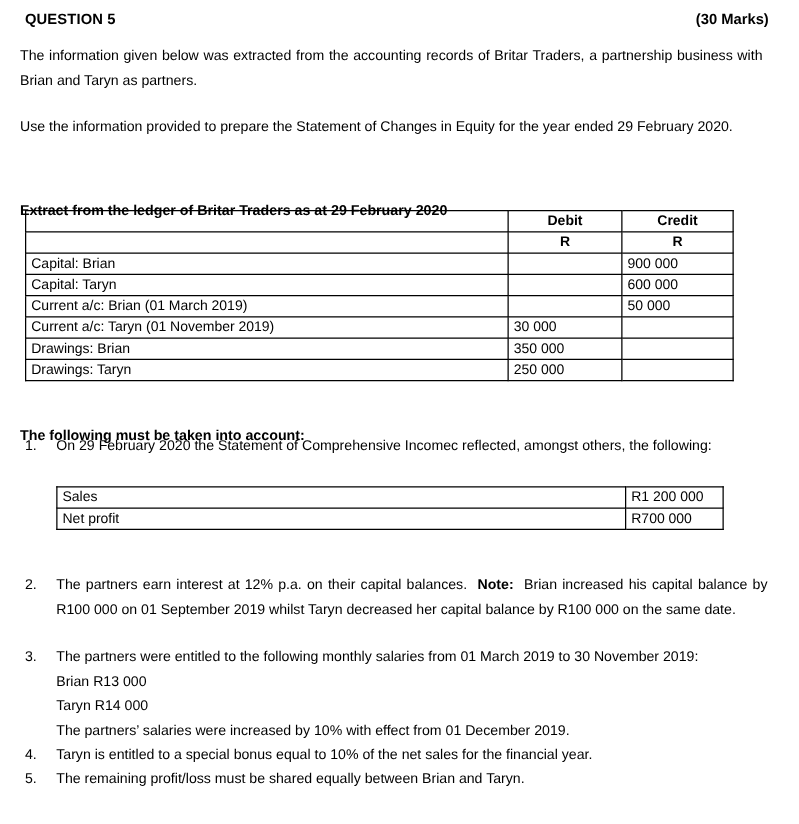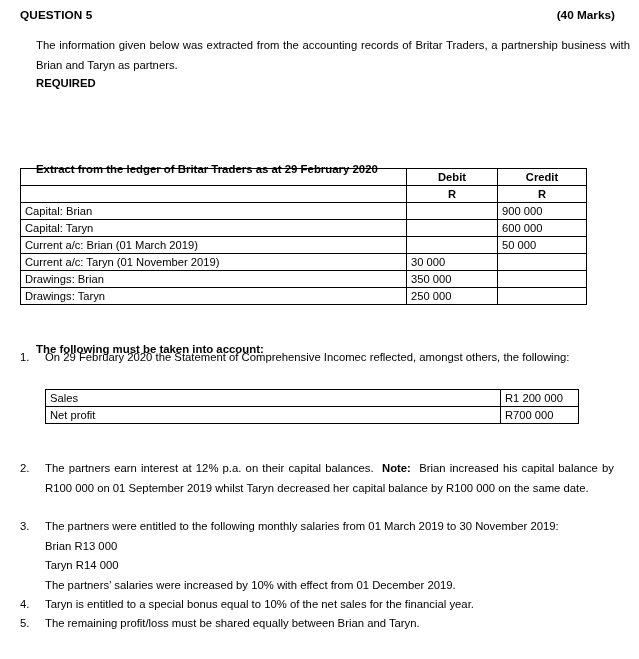--- a/index.html
+++ b/index.html
@@ -40,21 +40,21 @@
     letter-spacing: 0.1px;
   }
   .qhead .qmarks {
     font-weight: bold;
     font-size: 11.8px;
   }
 
   
   .body-col {
     position: absolute;
-    left: 36px;
+    left: 16px;
     width: 594px;
   }
   p.just {
     margin: 0;
     text-align: justify;
     text-justify: inter-word;
     line-height: 19.5px;
     font-size: 11.3px;
   }
   p.plain {
@@ -143,31 +143,31 @@
     text-align: justify;
   }
 </style>
 </head>
 <body>
 
 <div class="page">
 
   <div class="qhead">
     <span class="qtitle">QUESTION 5</span>
-    <span class="qmarks">(40 Marks)</span>
+    <span class="qmarks">(30 Marks)</span>
   </div>
 
   <div class="body-col" style="top:36px;">
     <p class="just">The information given below was extracted from the accounting records of Britar Traders, a partnership business with Brian and Taryn as partners.</p>
   </div>
 
-  <div class="body-col" style="top:74px;">
-    <p class="plain bold">REQUIRED</p>
-  </div>
-
+
+  <div class="body-col" style="top:93px;">
+    <p class="just">Use the information provided to prepare the Statement of Changes in Equity for the year ended 29 February 2020.</p>
+  </div>
 
 
   <div class="body-col" style="top:149px;">
     <p class="sub-bold">Extract from the ledger of Britar Traders as at 29 February 2020</p>
   </div>
 
   <table class="ledger" id="table-ledger-extract">
     <colgroup>
       <col class="c1">
         <col class="c2">

